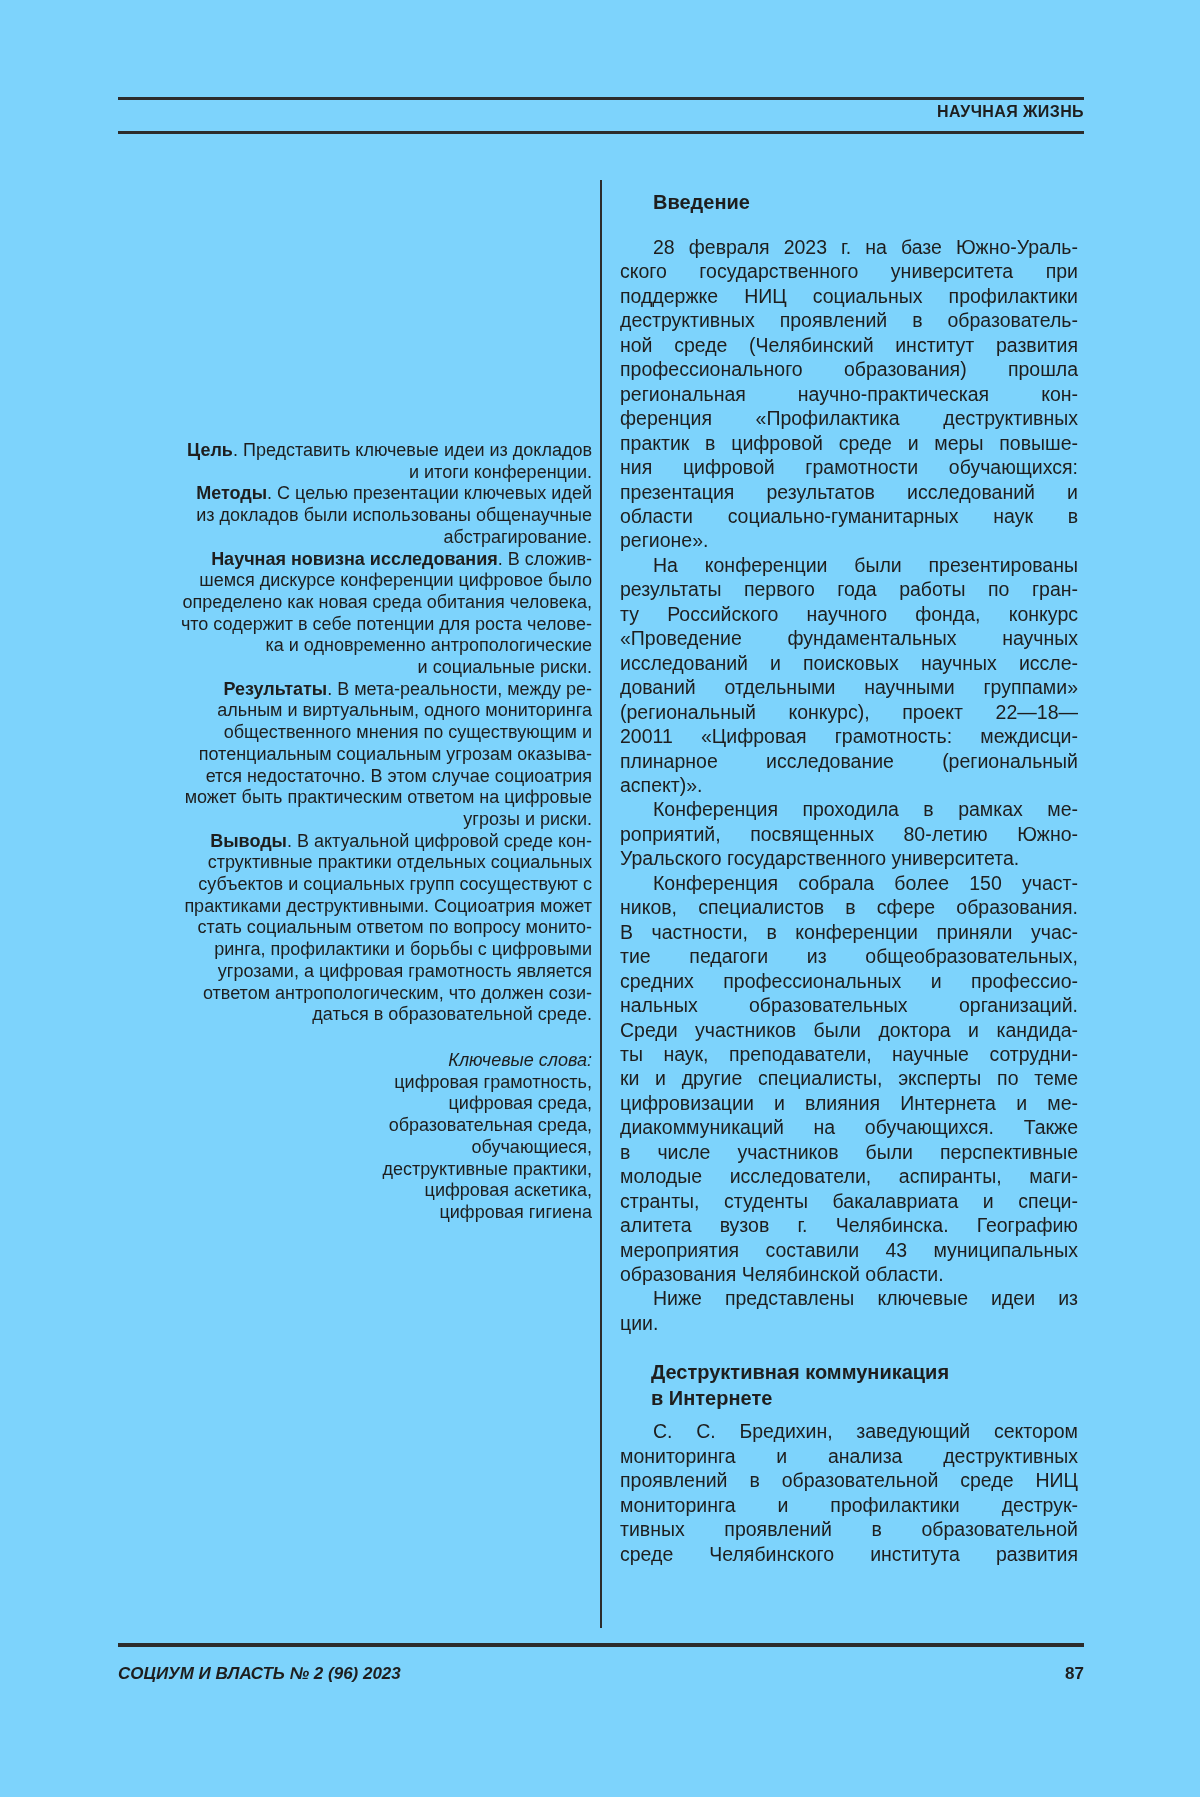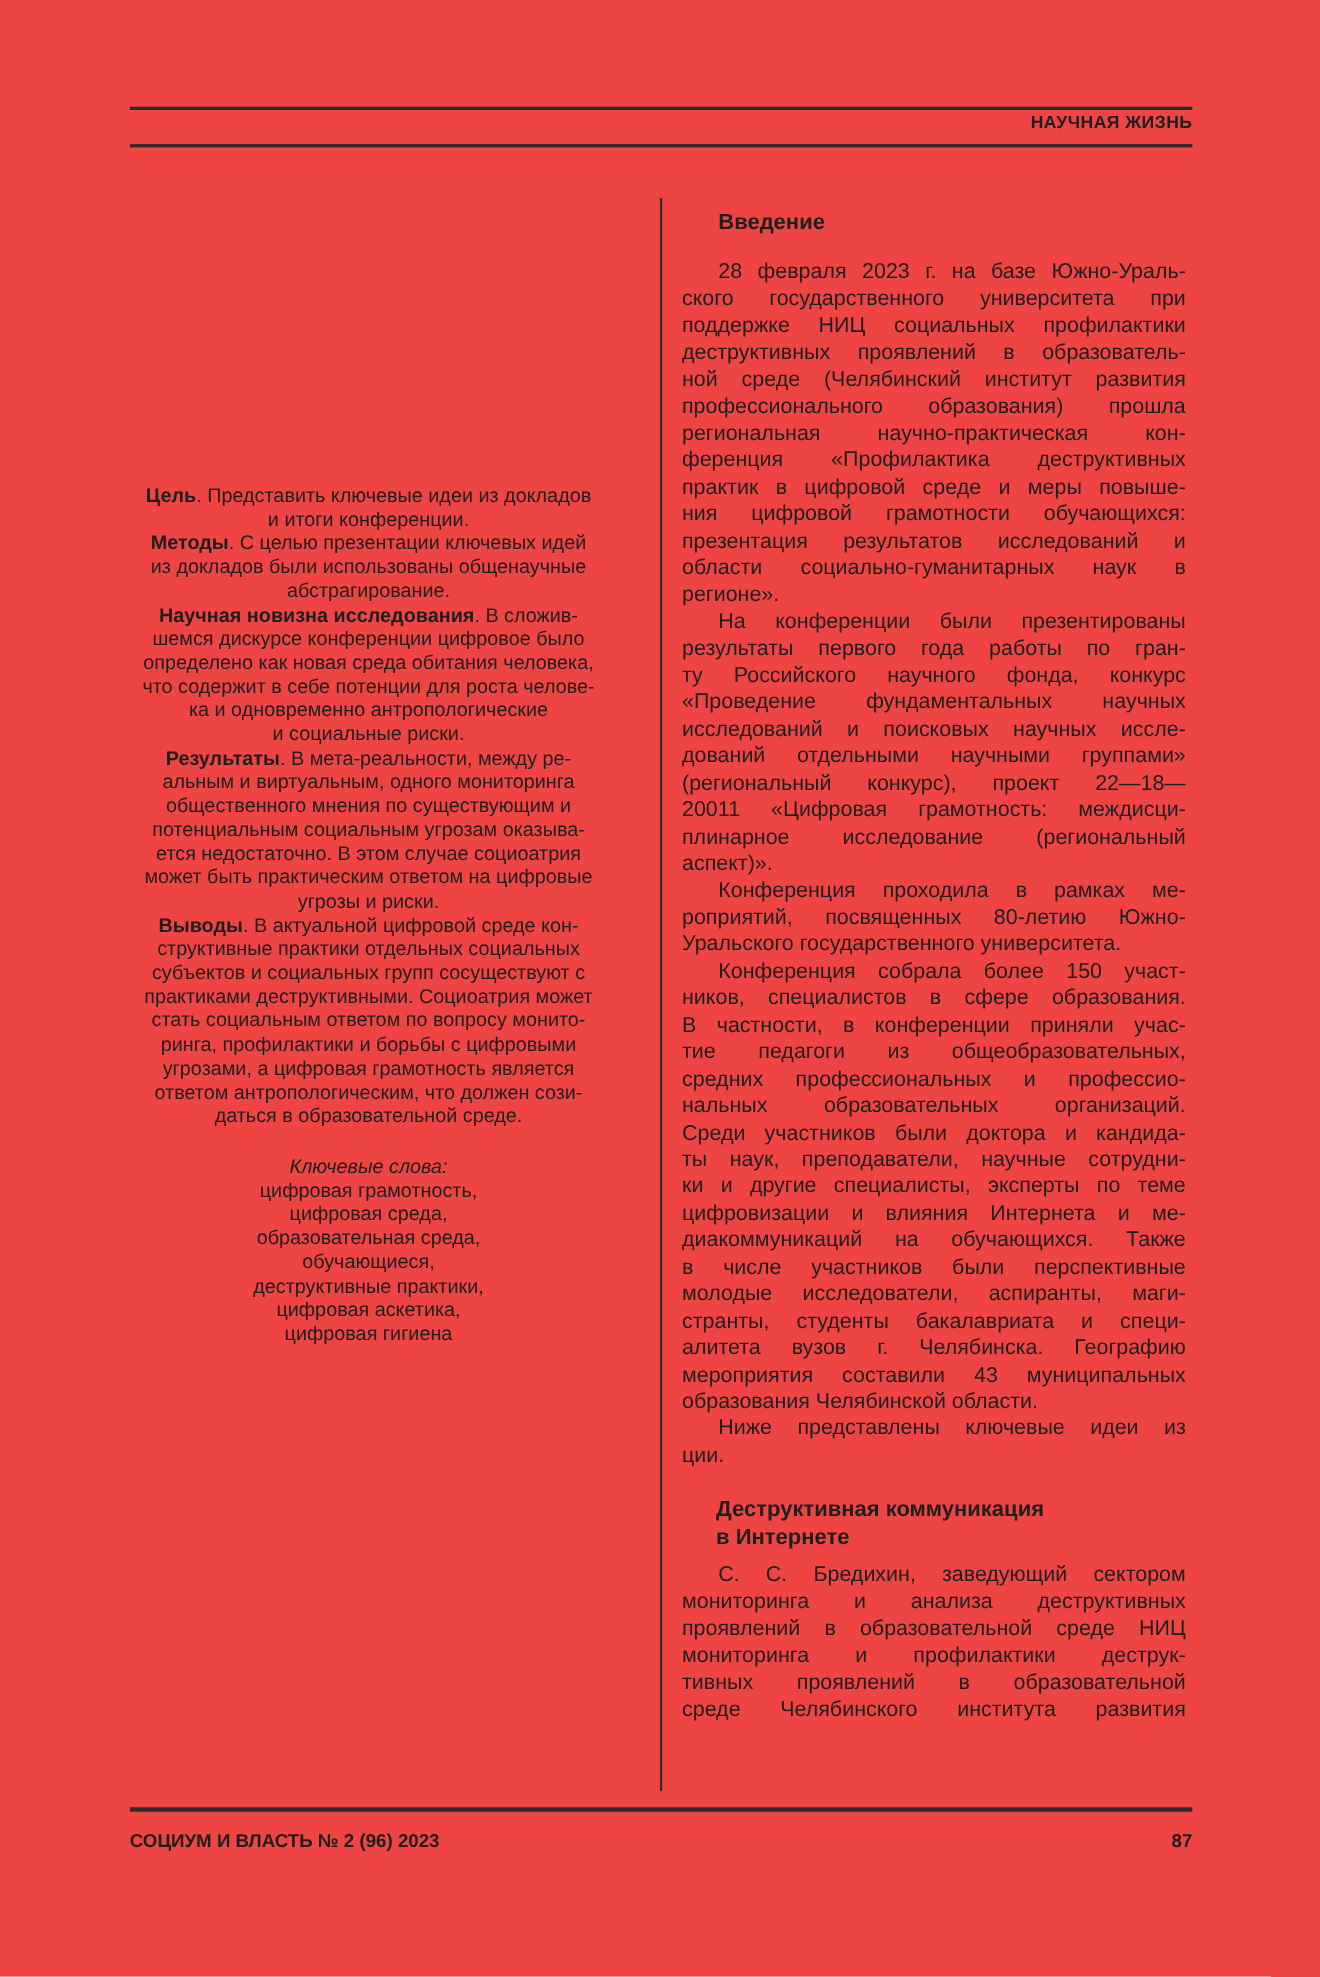--- a/index.html
+++ b/index.html
@@ -1,44 +1,44 @@
 <!DOCTYPE html>
 <html lang="ru"><head>
 <meta charset="utf-8">
 <style>
   html,body{margin:0;padding:0;background:#ffffff;}
   body{width:1200px;height:1797px;font-family:"Liberation Sans",sans-serif;color:#1e1e1e;}
-  .page{position:relative;width:1200px;height:1797px;background:#ef4444;overflow:hidden;}
+  .page{position:relative;width:1200px;height:1797px;background:#7dd3fc;overflow:hidden;}
 
   .rule{position:absolute;left:118px;width:966px;background:#2c2c2c;}
   .rule-top{top:97px;height:3px;}
   .rule-bottom{top:131px;height:3px;}
   .rule-footer{top:1643px;height:4px;}
 
   .header-label{position:absolute;left:118px;top:103px;width:966px;text-align:right;
     font-weight:bold;font-size:16px;letter-spacing:.4px;}
 
   .col-divider{position:absolute;left:600px;top:180px;width:2px;height:1448px;background:#2c2c2c;}
 
-  .left-col{position:absolute;left:104px;top:440px;width:462px;
-    font-size:18px;line-height:21.7px;text-align:center;}
+  .left-col{position:absolute;left:130px;top:440px;width:462px;
+    font-size:18px;line-height:21.7px;text-align:right;}
   .lline{min-height:21.7px;}
   .keywords{margin-top:24px;}
   .kw-label{font-style:italic;}
 
   .right-col{position:absolute;left:620px;top:190px;width:458px;
     font-size:19.5px;line-height:24.45px;}
   .h-intro{font-weight:bold;font-size:20px;line-height:24px;margin:0 0 21px 33px;}
   .rline{text-align:justify;text-align-last:justify;min-height:24.45px;}
   .rline.end{text-align-last:auto;}
   .rline.ind{text-indent:33px;}
   .h-section{font-weight:bold;font-size:20px;line-height:26px;margin:24px 0 8px 31px;}
 
   .footer{position:absolute;left:118px;top:1664px;width:966px;font-weight:bold;font-size:17px;}
-  .footer-left{float:left;}
+  .footer-left{float:left;font-style:italic;}
   .footer-right{float:right;}
 </style>
 </head>
 <body>
 
 <div class="page">
 
   <div class="rule rule-top"></div>
   <div class="header-label">НАУЧНАЯ ЖИЗНЬ</div>
   <div class="rule rule-bottom"></div>

